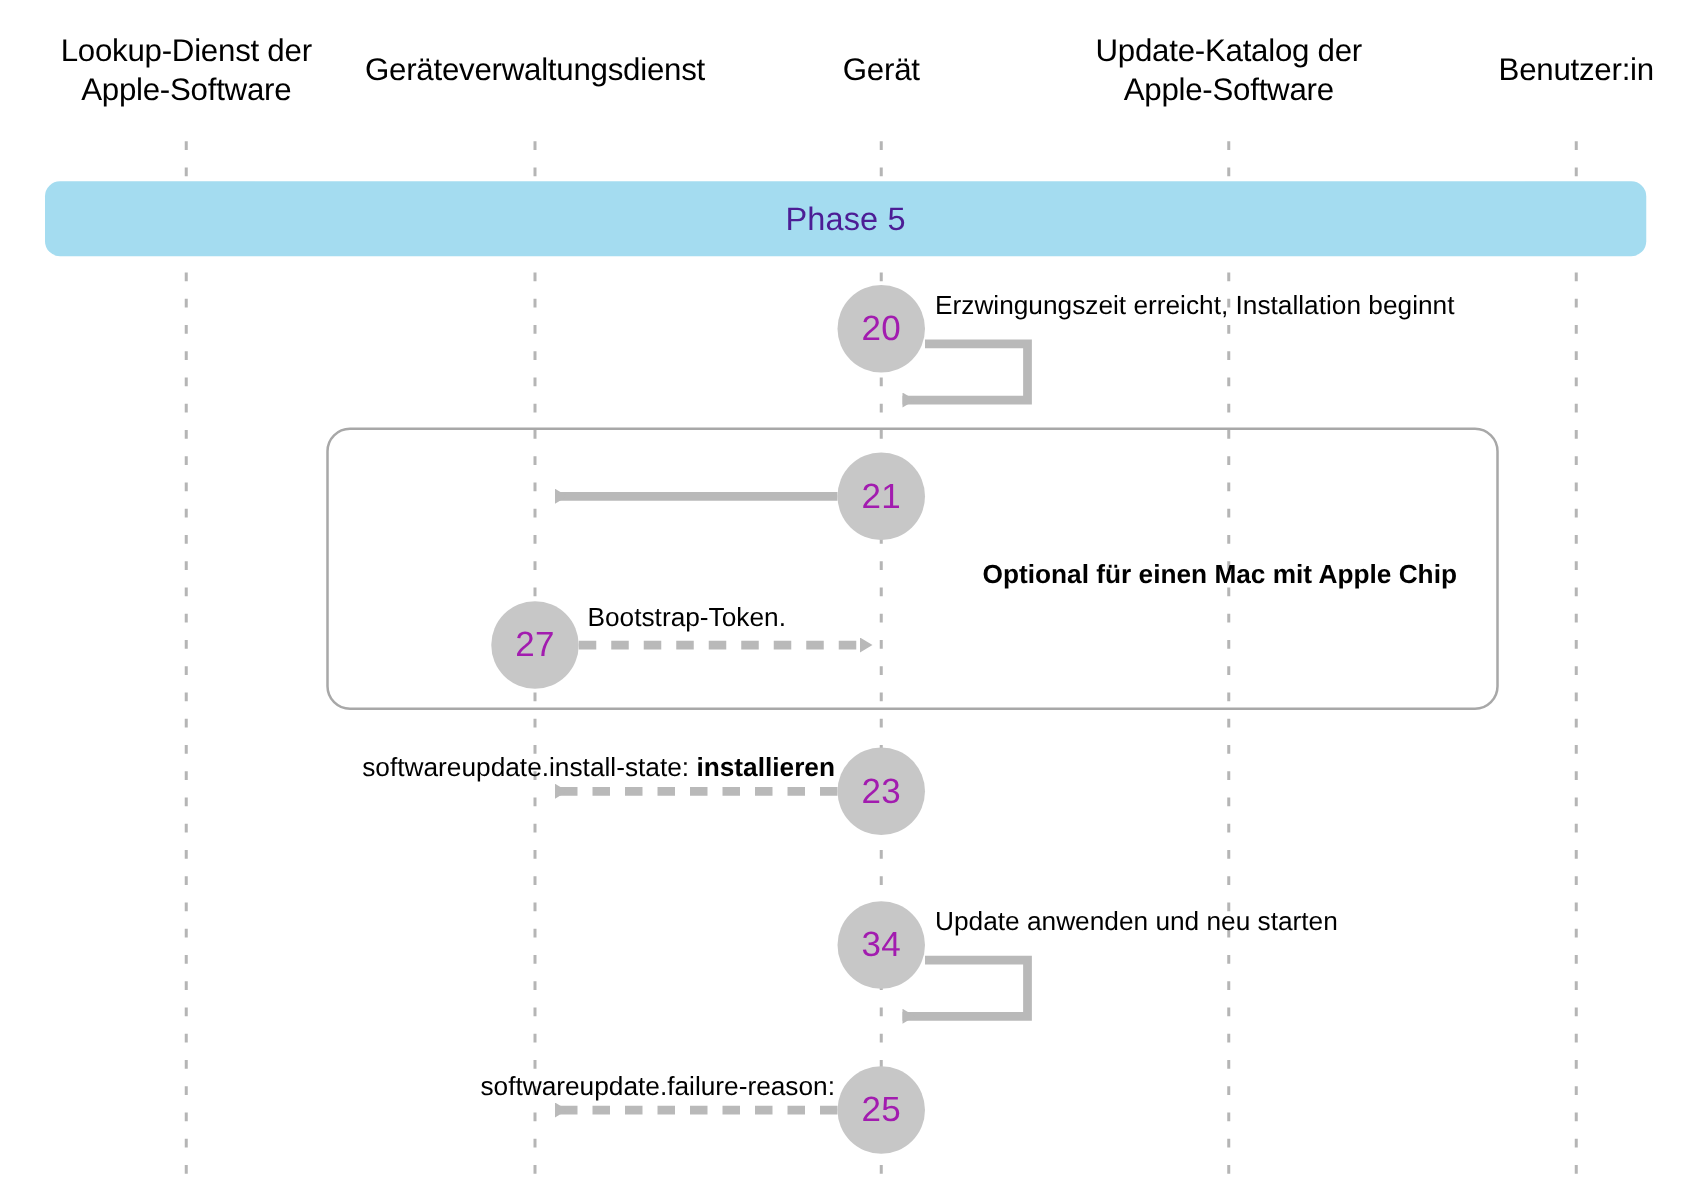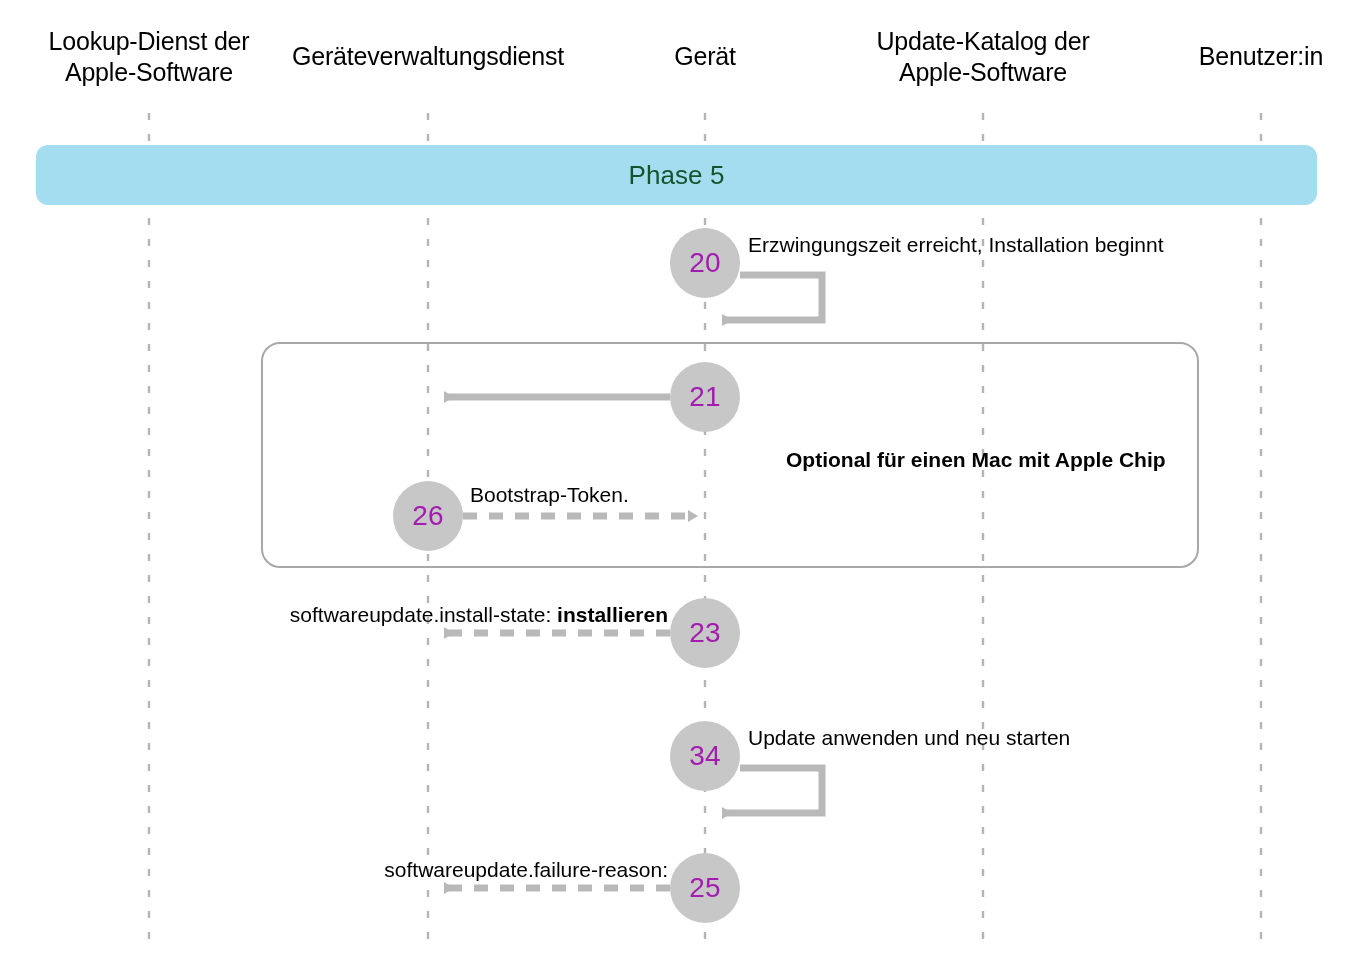--- a/index.html
+++ b/index.html
@@ -44,21 +44,21 @@
   .phase-banner {
     position: absolute;
     background: #a4dcf0;
     border-radius: 12px;
     display: flex;
     align-items: center;
     justify-content: center;
   }
   .phase-banner-text {
     font-size: 26px;
-    color: #14532d;
+    color: #4c1d95;
     font-weight: 400;
     letter-spacing: 0.1px;
   }
 
   
   .step-circle {
     position: absolute;
     width: 70px;
     height: 70px;
     border-radius: 50%;
@@ -156,21 +156,21 @@
 
   <div class="step-circle" style="left:670px; top:228px;">20</div>
   <div class="msg-label" style="left:748px; top:232px;">
     <span>Erzwingungszeit erreicht, Installation beginnt</span>
   </div>
 
   <div class="step-circle" style="left:670px; top:362px;">21</div>
 
   <div class="note-label" style="left:786px; top:447px;">Optional für einen Mac mit Apple Chip</div>
 
-  <div class="step-circle" style="left:393px; top:481px;">26</div>
+  <div class="step-circle" style="left:393px; top:481px;">27</div>
   <div class="msg-label" style="left:470px; top:482px;">
     <span>Bootstrap-Token.</span>
   </div>
 
   <div class="step-circle" style="left:670px; top:598px;">23</div>
   <div class="msg-label align-right" style="left:668px; top:602px;">
     <span>softwareupdate.install-state: </span><b>installieren</b>
   </div>
 
   <div class="step-circle" style="left:670px; top:721px;">34</div>

